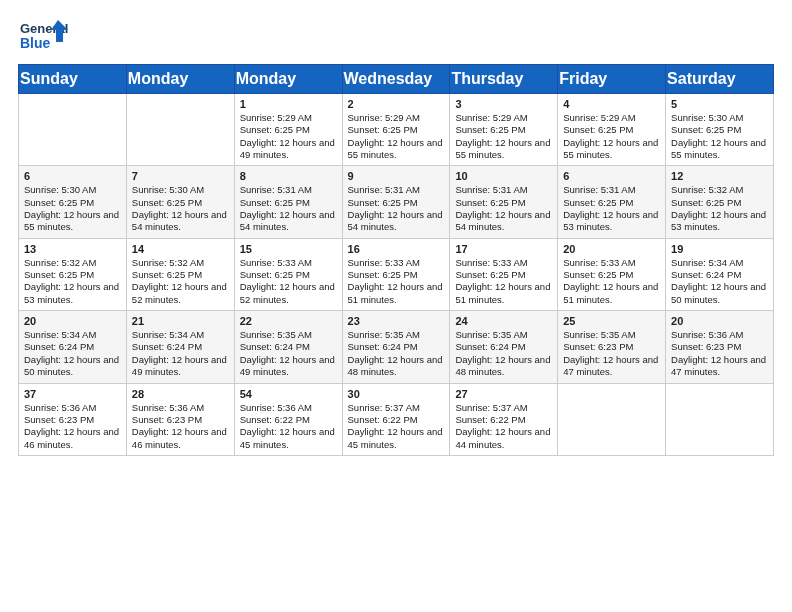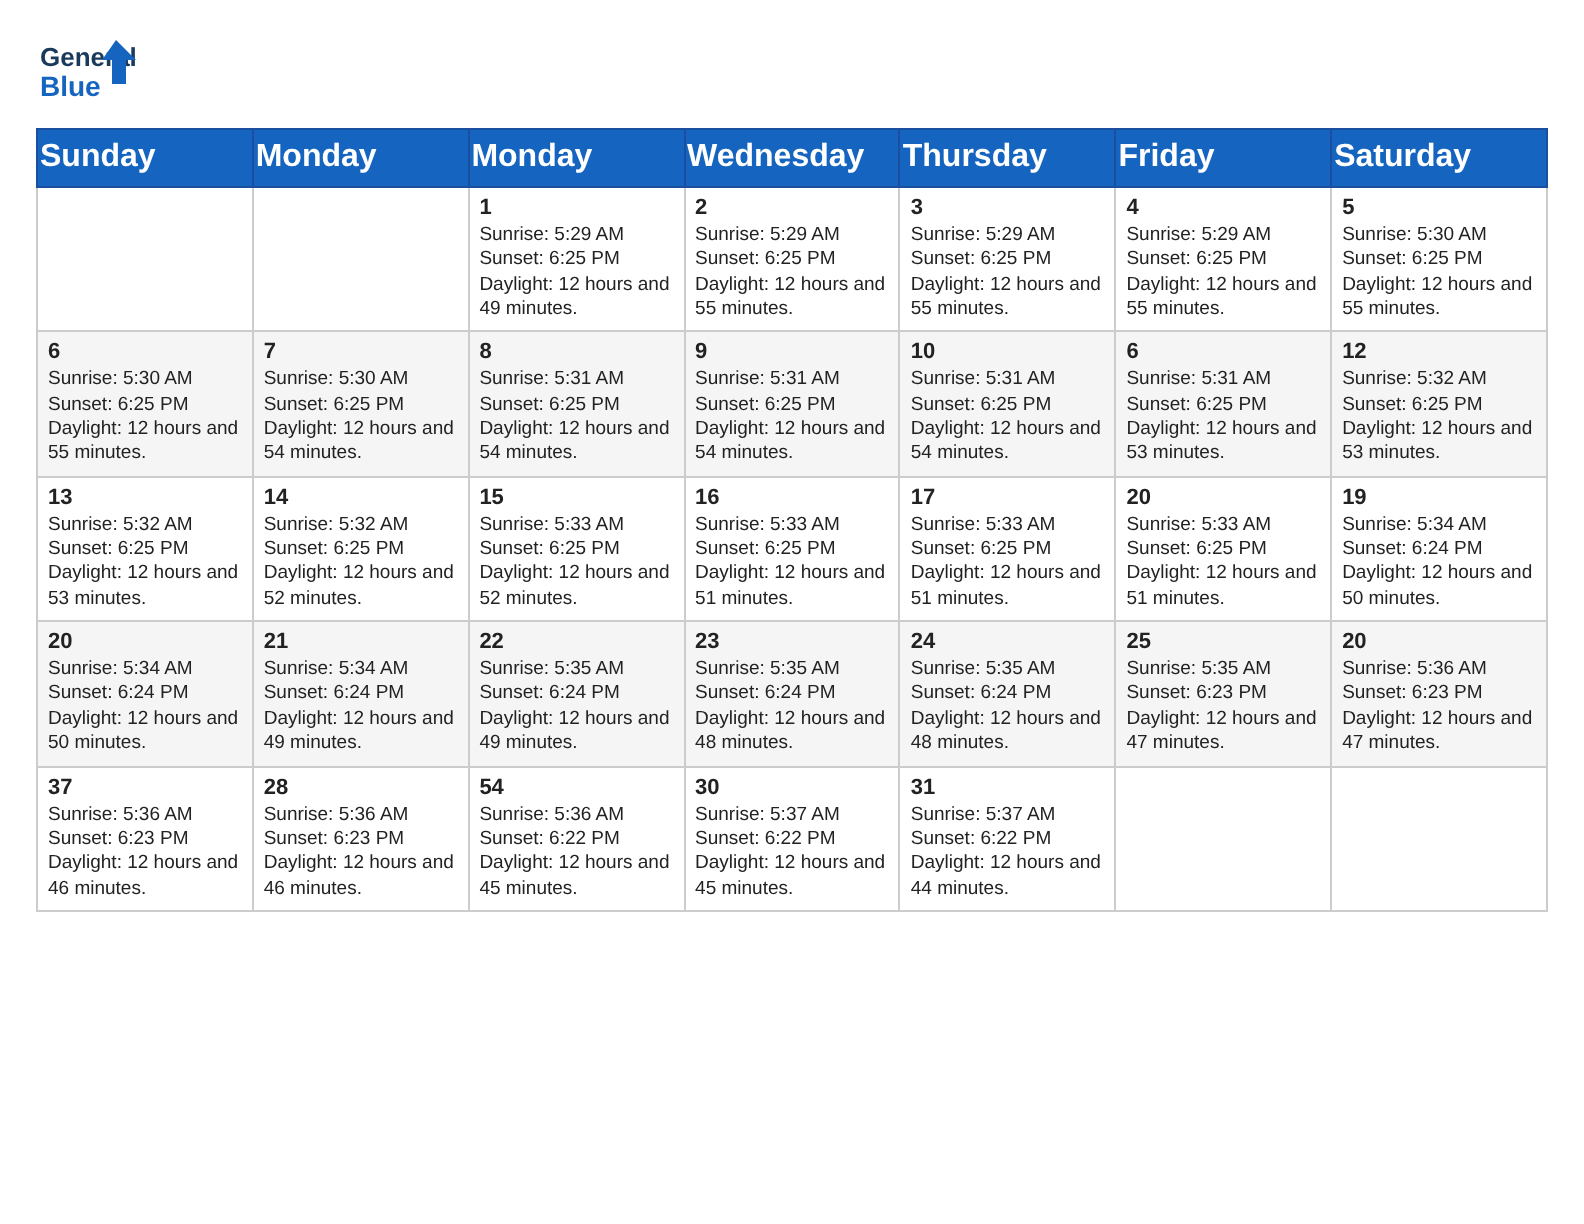--- a/index.html
+++ b/index.html
@@ -296,21 +296,21 @@
             <span class="cell-line">Sunset: 6:22 PM</span>
             <span class="cell-line">Daylight: 12 hours and 45 minutes.</span>
           </td>
           <td>
             <span class="day-num">30</span>
             <span class="cell-line">Sunrise: 5:37 AM</span>
             <span class="cell-line">Sunset: 6:22 PM</span>
             <span class="cell-line">Daylight: 12 hours and 45 minutes.</span>
           </td>
           <td>
-            <span class="day-num">31</span>
+            <span class="day-num">27</span>
             <span class="cell-line">Sunrise: 5:37 AM</span>
             <span class="cell-line">Sunset: 6:22 PM</span>
             <span class="cell-line">Daylight: 12 hours and 44 minutes.</span>
           </td>
           <td class="empty-cell"></td>
           <td class="empty-cell"></td>
         </tr>
       </tbody>
   </table>
 </div>

